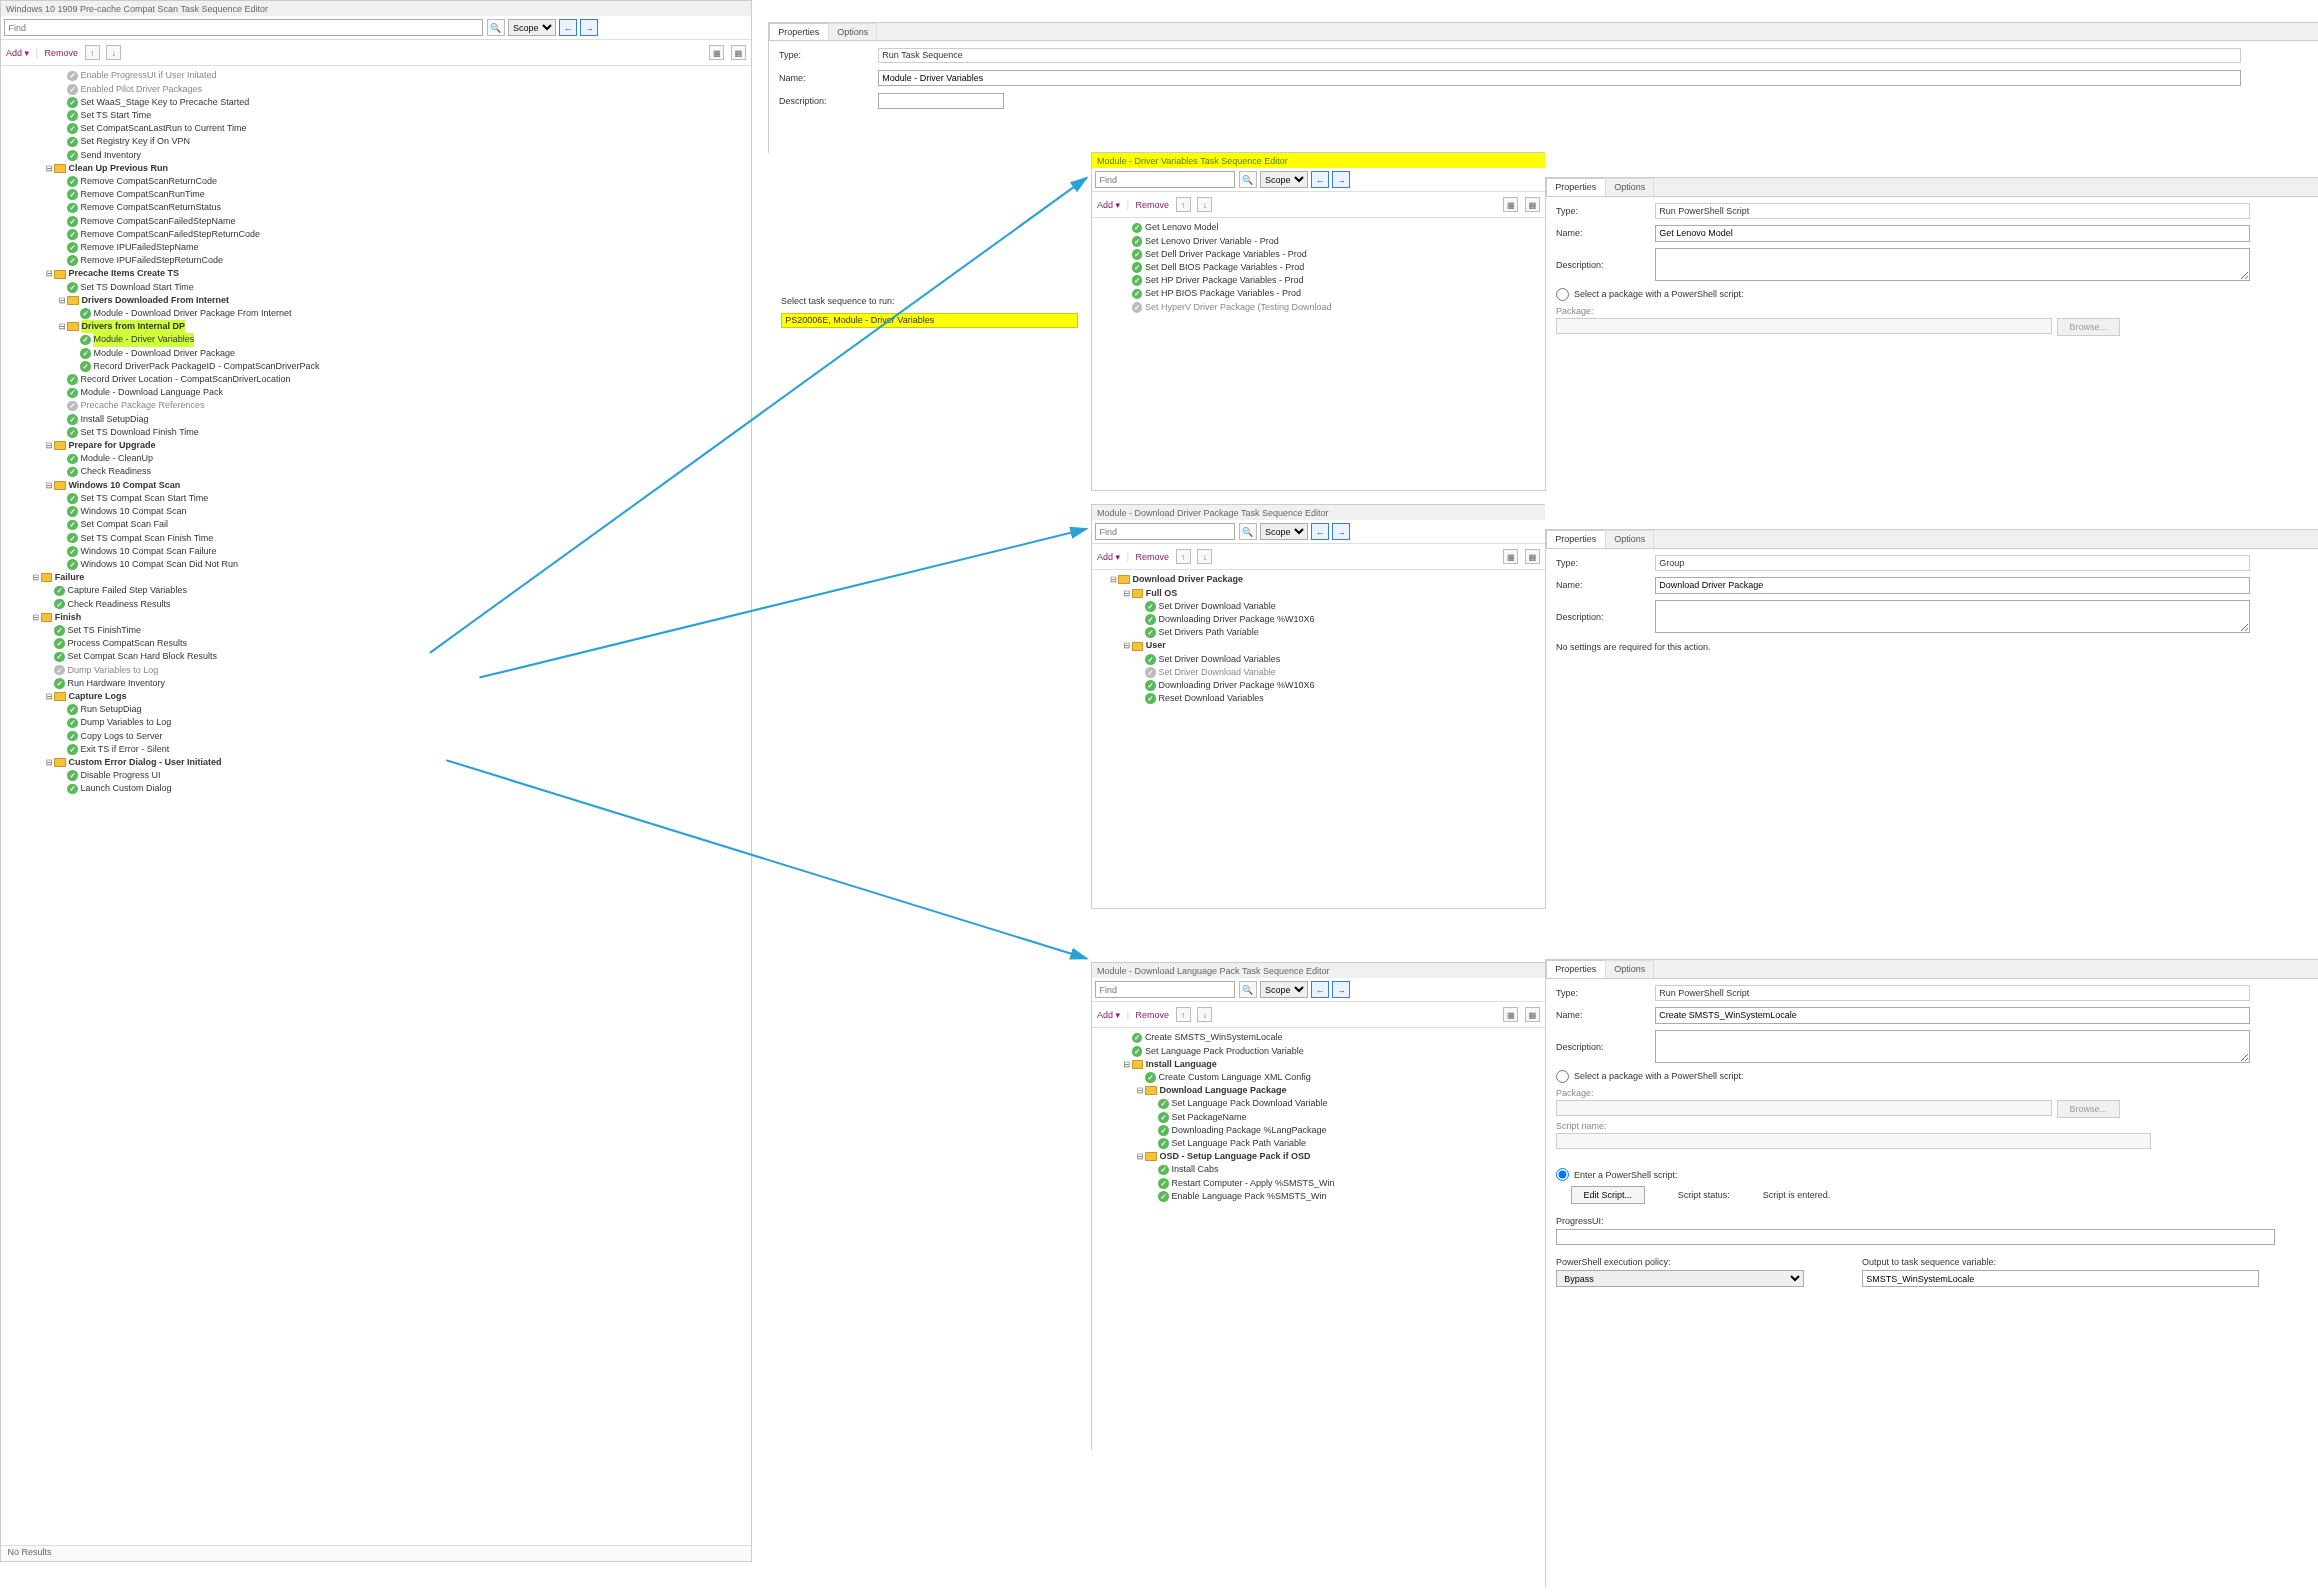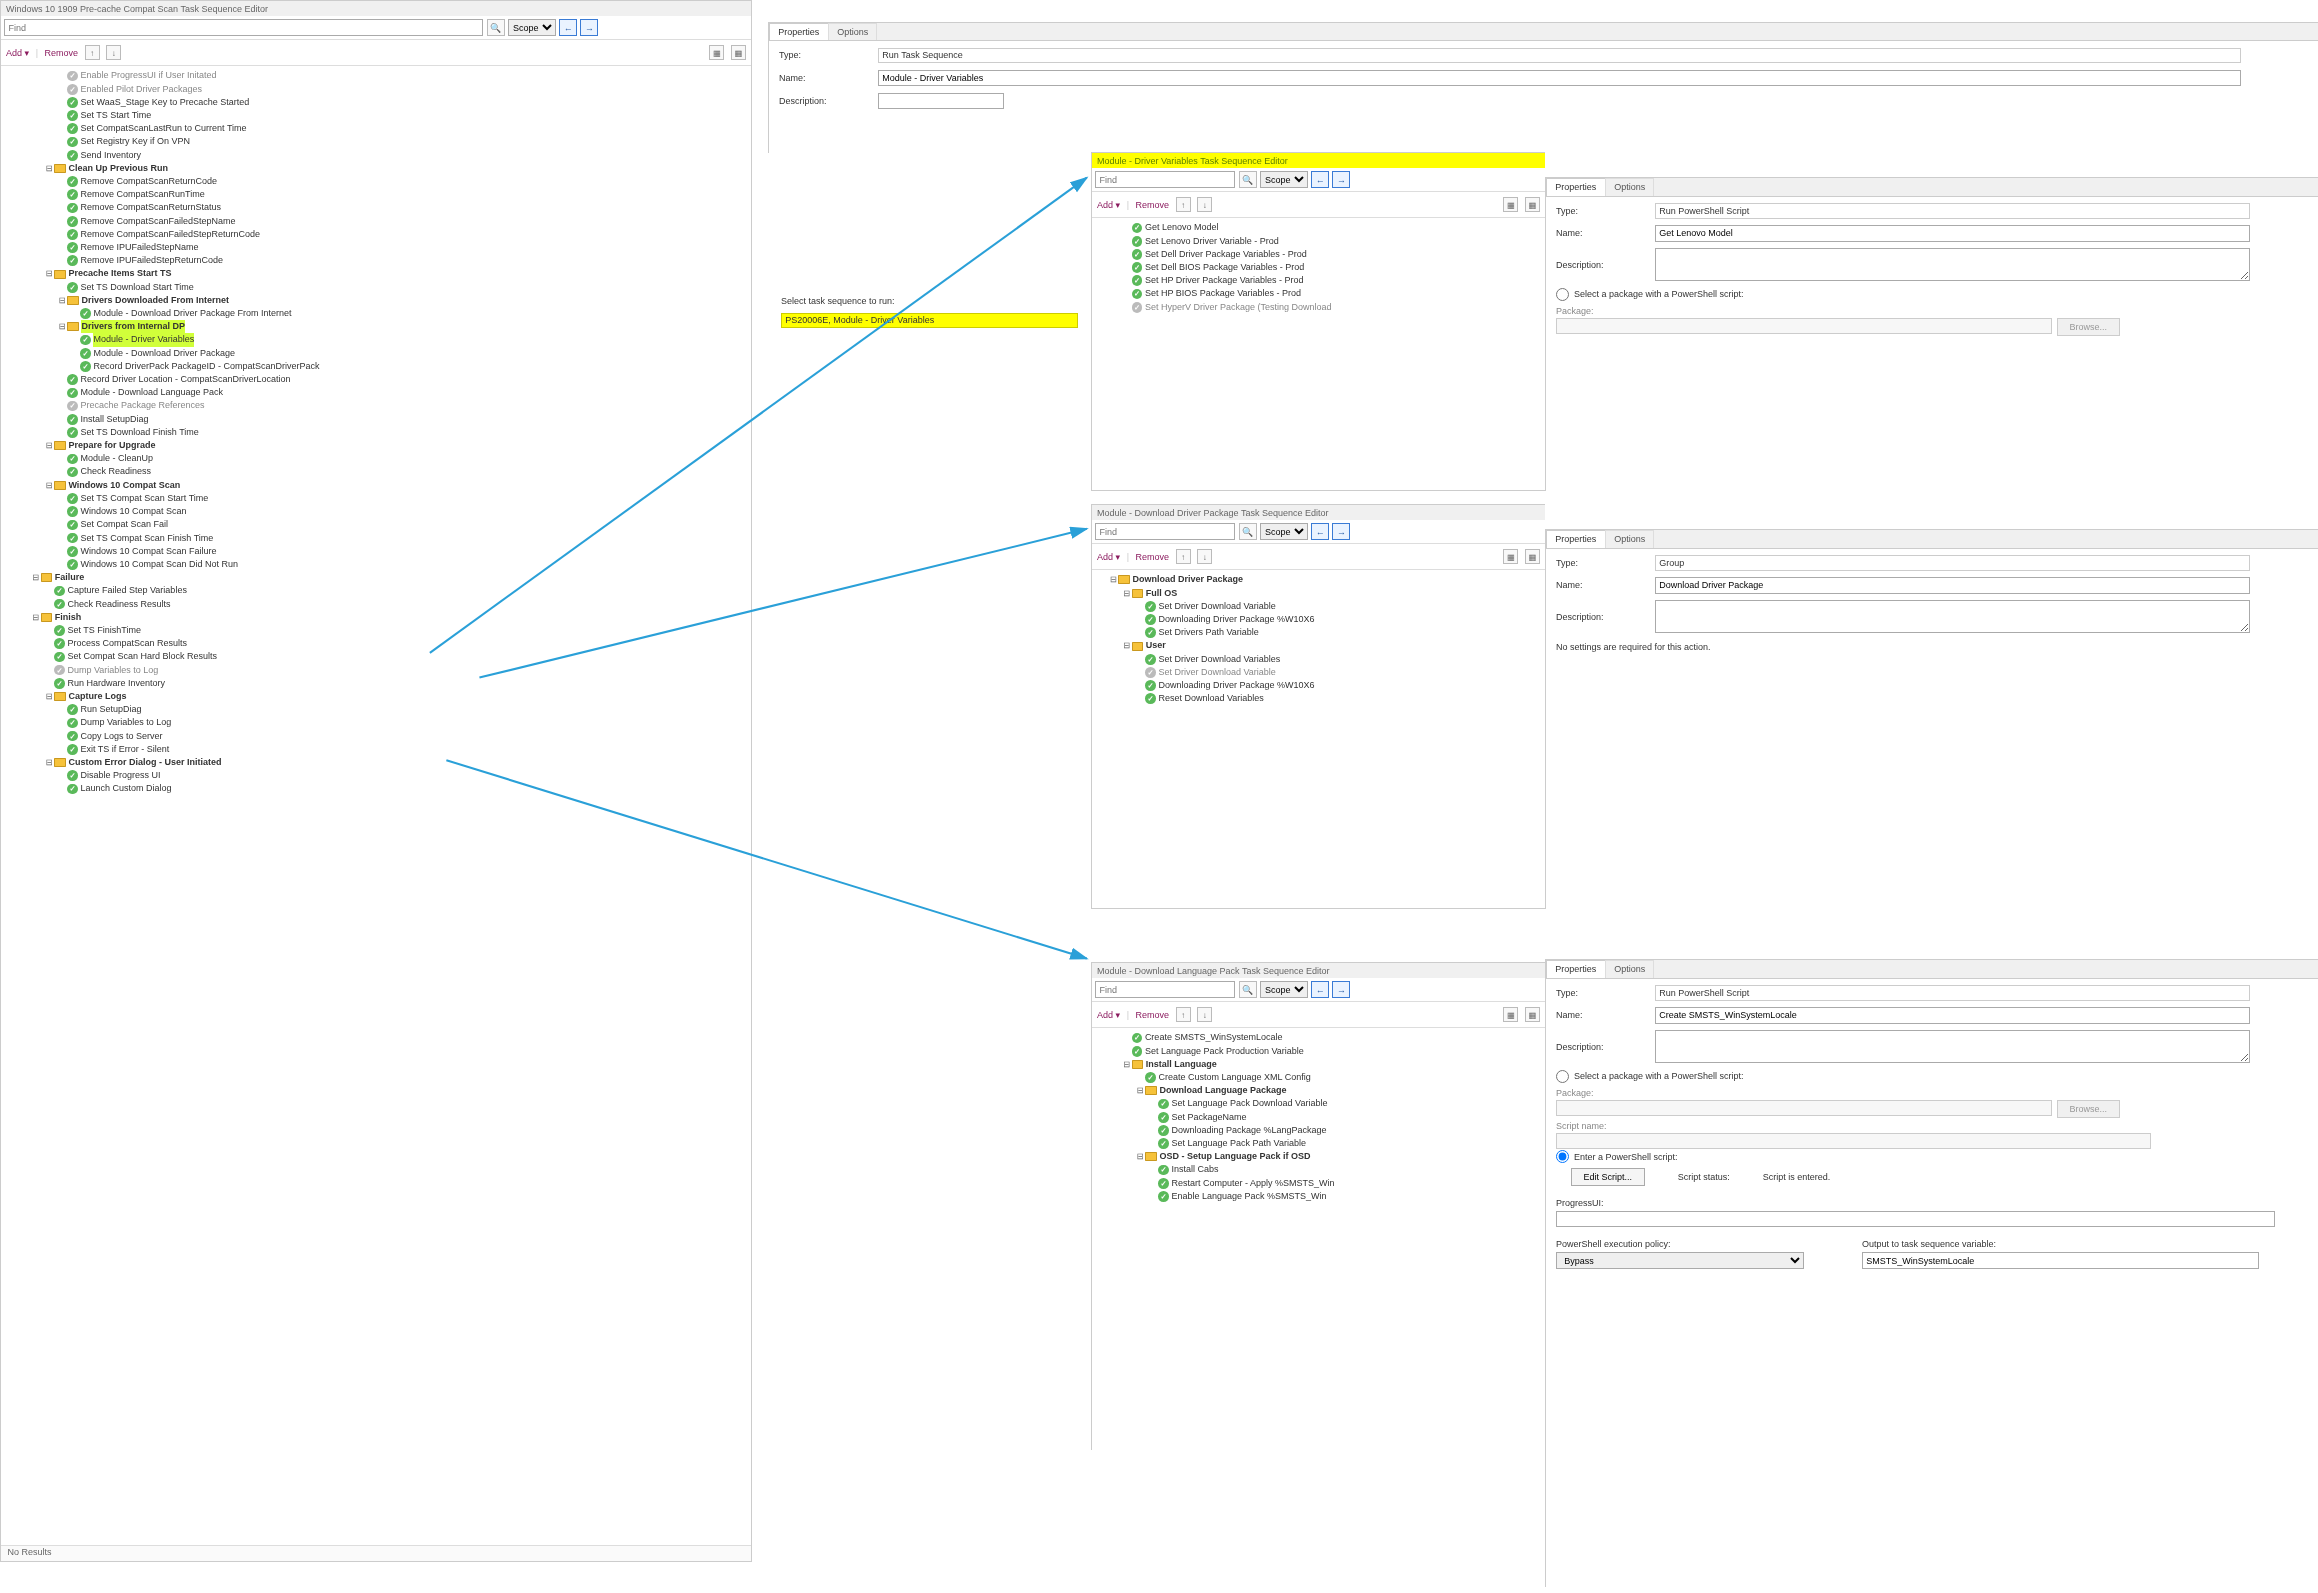--- a/index.html
+++ b/index.html
@@ -255,21 +255,21 @@
       <div class="tree-row">
         <span class="ind" style="width: 53px;"></span>
         <span class="tw"></span>
         <span class="ic-step">✓</span>
         <span>Remove IPUFailedStepReturnCode</span>
       </div>
       <div class="tree-row">
         <span class="ind" style="width: 40px;"></span>
         <span class="tw">⊟</span>
         <span class="ic-folder"></span>
-        <span class="bold">Precache Items Start TS</span>
+        <span class="bold">Precache Items Create TS</span>
       </div>
       <div class="tree-row">
         <span class="ind" style="width: 53px;"></span>
         <span class="tw"></span>
         <span class="ic-step">✓</span>
         <span>Set TS Download Start Time</span>
       </div>
       <div class="tree-row">
         <span class="ind" style="width: 53px;"></span>
         <span class="tw">⊟</span>
@@ -850,21 +850,21 @@
       <span>Select a package with a PowerShell script:</span>
       </div>
     <div class="field-label">Package:</div>
     <div style="display:flex;gap:5px">
       <div class="disabled-input" style="flex:0 0 496px"></div>
       <button class="small-btn dis">Browse...</button>
     </div>
     <div class="field-label">Script name:</div>
     <div class="disabled-input" style="width:595px"></div>
 
-    <div class="radio-row" style="margin-top:1px">
+    <div class="radio-row" style="margin-top:19px">
         <input type="radio" name="dps" checked="" style="">
       <span>Enter a PowerShell script:</span>
       </div>
     <div style="display:flex;align-items:center;gap:33px;margin:5px 0 11.6px 15px">
       <button class="small-btn">Edit Script...</button>
       <span>Script status:</span>
       <span>Script is entered.</span>
     </div>
 
     <div>ProgressUI:</div>

